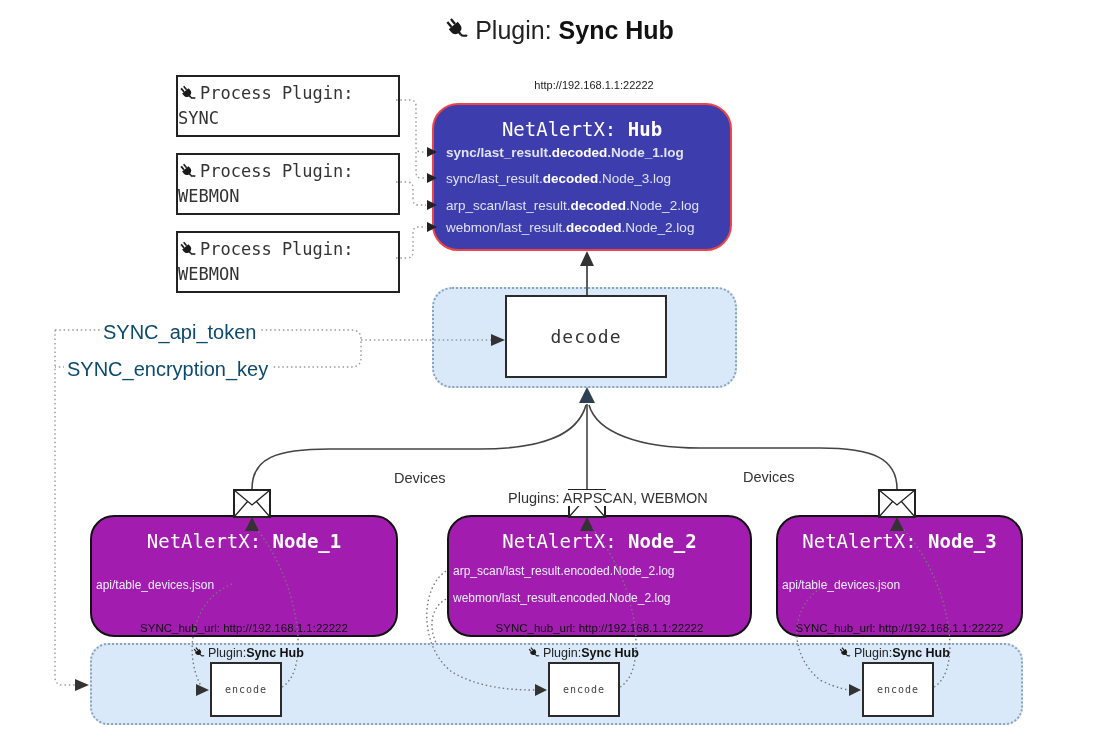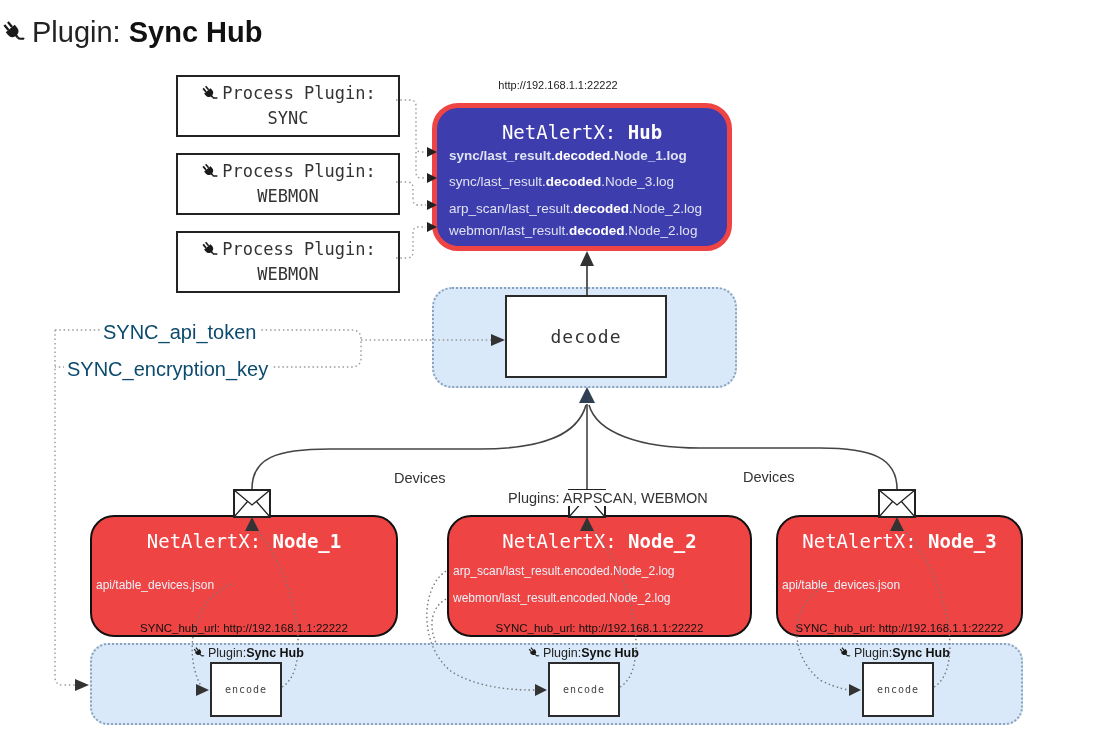--- a/index.html
+++ b/index.html
@@ -2,53 +2,53 @@
 <html><head>
 <meta charset="utf-8">
 <style>
   html,body{margin:0;padding:0;background:#ffffff;}
   .stage{position:relative;width:1117px;height:754px;background:#fff;
          font-family:"Liberation Sans",sans-serif;overflow:hidden;}
   .abs{position:absolute;}
   .overlay{position:absolute;left:0;top:0;z-index:5;pointer-events:none;}
 
   
-  .main-title{left:0;top:16px;width:1117px;font-size:29px;color:#222;z-index:1;}
+  .main-title{left:0;top:16px;width:1117px;text-align:center;font-size:25px;color:#222;z-index:1;}
   .main-title .plug{width:28px;height:28px;vertical-align:-5px;margin-right:4px;}
   .main-title b{color:#111;}
 
   
   .proc{width:220px;height:58px;background:#fff;border:2px solid #222;
         font-family:"DejaVu Sans Mono",monospace;font-size:17px;color:#333;
-        display:flex;flex-direction:column;align-items:center;justify-content:center;line-height:1.45;z-index:1;}
+        display:flex;flex-direction:column;align-items:flex-start;justify-content:center;line-height:1.45;z-index:1;}
   .proc .l1{display:flex;align-items:center;}
   .proc .plug{width:20px;height:20px;margin-right:2px;}
 
   
-  .hub-url{left:408px;top:79px;width:300px;text-align:center;font-size:11px;color:#222;z-index:1;}
-  .hub{left:432px;top:103px;width:300px;height:148px;background:#3d3dae;border:5px solid #ef4444;
+  .hub-url{left:444px;top:79px;width:300px;text-align:center;font-size:11px;color:#222;z-index:1;}
+  .hub{left:432px;top:103px;width:300px;height:148px;background:#3d3dae;border:2px solid #ef4444;
        border-radius:26px;box-sizing:border-box;z-index:1;color:#fff;}
   .hub-title{position:absolute;left:0;top:13px;width:100%;text-align:center;
              font-family:"DejaVu Sans Mono",monospace;font-size:19px;color:#fff;}
   .hub-line{position:absolute;left:12px;height:18px;font-size:13.5px;color:#dfe2f0;white-space:nowrap;}
   .hub-line b{color:#ffffff;}
 
   
   .soft{background:#d9e9f9;border:2px dotted #8aa2bd;box-sizing:border-box;z-index:1;}
   .decode-wrap{left:432px;top:287px;width:305px;height:101px;border-radius:20px;}
   .iobox{background:#fff;border:2px solid #2b2b2b;box-sizing:border-box;z-index:2;
          display:flex;align-items:center;justify-content:center;
          font-family:"DejaVu Sans Mono",monospace;color:#333;}
   .decode-box{left:505px;top:295px;width:162px;height:83px;font-size:18px;letter-spacing:1px;}
 
   
   .line-label{z-index:6;background:#fff;padding:0 3px;font-size:14.5px;color:#333;white-space:nowrap;margin-top:31px;}
 
   
-  .node{top:515px;height:122px;background:#ef4444;border:2px solid #111;border-radius:24px;
+  .node{top:515px;height:122px;background:#a21caf;border:2px solid #111;border-radius:24px;
         box-sizing:border-box;z-index:1;}
   .node-title{position:absolute;left:0;top:13px;width:100%;text-align:center;
               font-family:"DejaVu Sans Mono",monospace;font-size:19px;color:#fff;white-space:nowrap;}
   .node-file{position:absolute;left:4px;width:100%;text-align:left;font-size:12px;color:#eaf1f9;white-space:nowrap;}
   .node-url{position:absolute;left:0;top:105px;width:100%;text-align:center;font-size:11.5px;color:#101010;white-space:nowrap;}
 
   
   .bottom-wrap{left:90px;top:643px;width:933px;height:82px;border-radius:18px;}
   .encode-box{top:662px;width:72px;height:55px;font-size:10px;color:#444;letter-spacing:1px;}
   .enc-label{z-index:6;font-size:12.5px;color:#222;white-space:nowrap;display:flex;align-items:center;}

